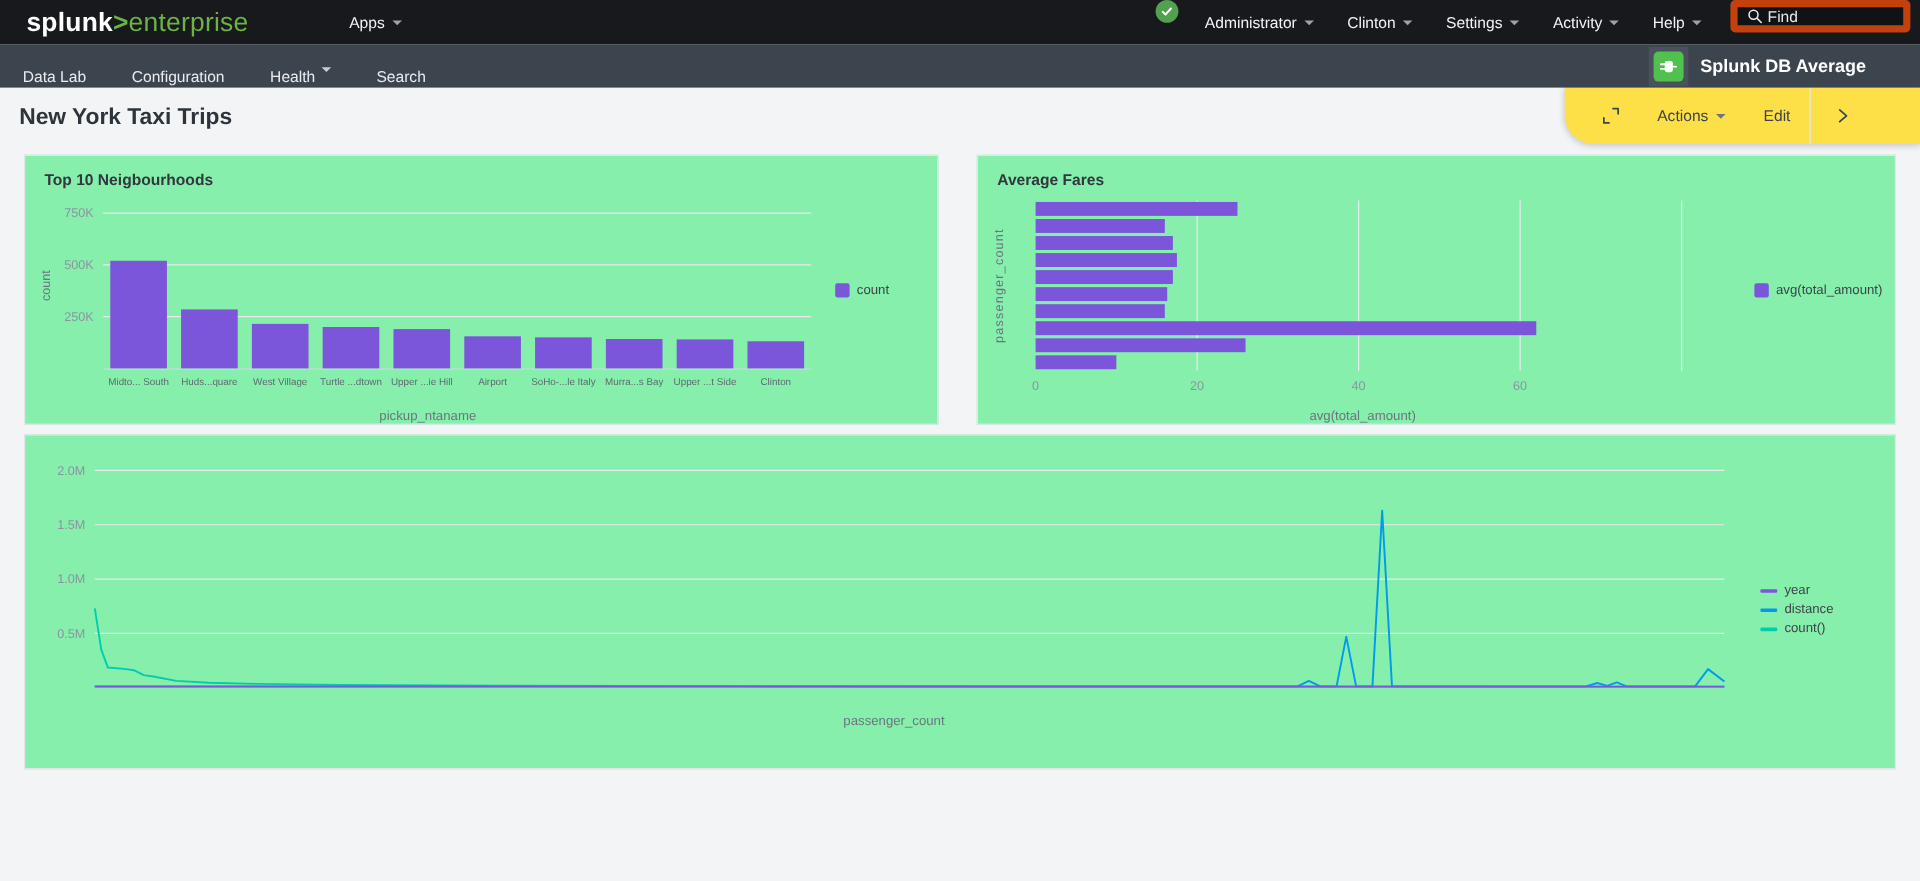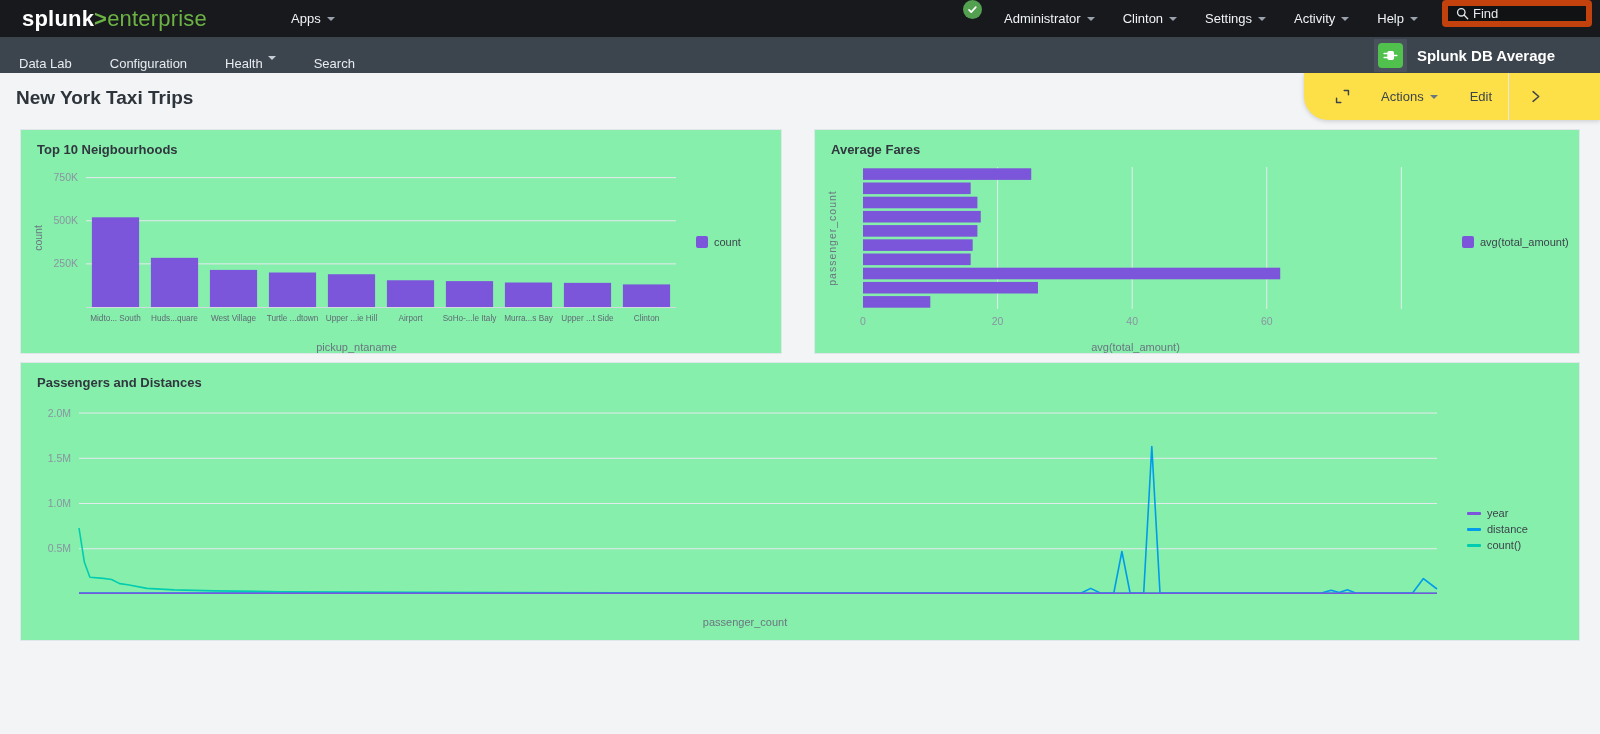--- a/index.html
+++ b/index.html
@@ -242,21 +242,20 @@
             <div class="legend" style="margin: 0px 0px 30px 14px;">
               <div class="legend-item">
                 <span class="sw-box" style="background: rgb(123, 86, 219);"></span>
                 <span>avg(total_amount)</span>
               </div>
             </div>
           </div>
       </section>
     </div>
     <section class="panel p-c">
-      <h3>Passengers and Distances</h3>
       <div class="chart-host">
           <div class="chart-main">
             <svg width="1432" height="220">
               <line x1="50" y1="154.76190476190476" x2="1408" y2="154.76190476190476" stroke="#E7EAEE" stroke-width="1"></line>
               <text x="42" y="158.26190476190476" text-anchor="end" font-size="10.5" fill="#8A95A1">0.5M</text>
               <line x1="50" y1="109.52380952380953" x2="1408" y2="109.52380952380953" stroke="#E7EAEE" stroke-width="1"></line>
               <text x="42" y="113.02380952380953" text-anchor="end" font-size="10.5" fill="#8A95A1">1.0M</text>
               <line x1="50" y1="64.28571428571428" x2="1408" y2="64.28571428571428" stroke="#E7EAEE" stroke-width="1"></line>
               <text x="42" y="67.78571428571428" text-anchor="end" font-size="10.5" fill="#8A95A1">1.5M</text>
               <line x1="50" y1="19.047619047619065" x2="1408" y2="19.047619047619065" stroke="#E7EAEE" stroke-width="1"></line>

